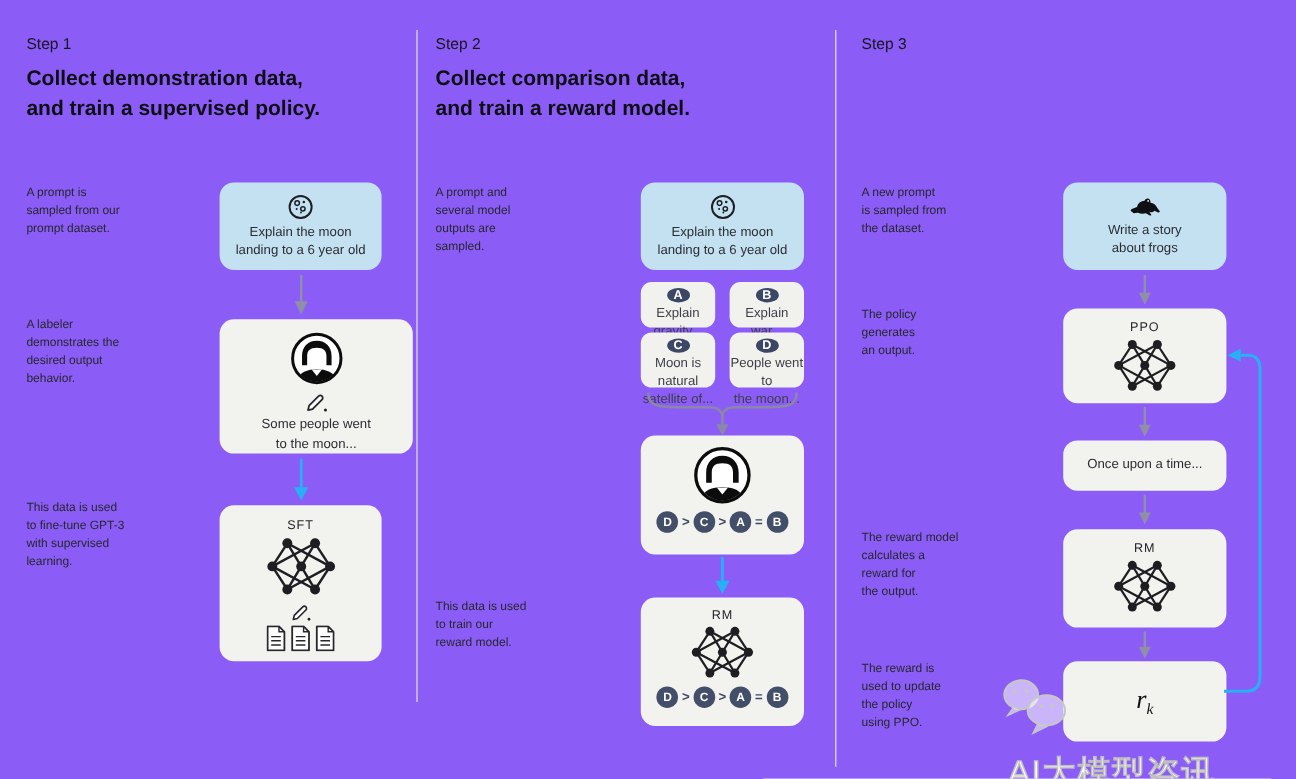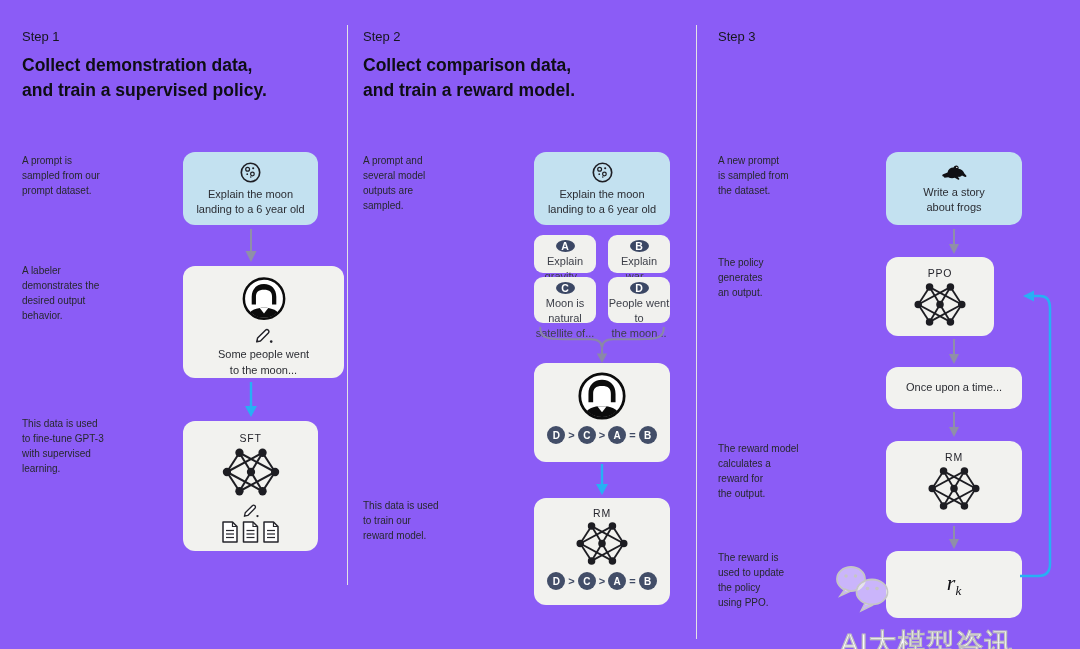--- a/index.html
+++ b/index.html
@@ -306,21 +306,21 @@
     </svg>
     <div class="box-caption" style="margin-top:4px;">Write a story
 about frogs</div>
   </div>
 
   <svg class="abs" style="left:947px; top:229px;" width="14" height="26">
     <line x1="7" y1="0" x2="7" y2="16" stroke="#8f8fa8" stroke-width="2"></line>
     <polygon points="2,15 12,15 7,25" fill="#8f8fa8"></polygon>
   </svg>
 
-  <div class="abs box gray" style="left:886px; top:257px; width:108px; height:79px; padding-top:10px;">
+  <div class="abs box gray" style="left:886px; top:257px; width:136px; height:79px; padding-top:10px;">
     <div class="model-label">PPO</div>
     <svg width="56" height="47" viewBox="0 0 64 54" style="margin-top:2px;">
       <g stroke="#1d1d22" stroke-width="2.1">
         <line x1="20" y1="7" x2="7" y2="27"></line>
           <line x1="20" y1="7" x2="32" y2="27"></line>
           <line x1="20" y1="7" x2="57" y2="27"></line>
         <line x1="44" y1="7" x2="7" y2="27"></line>
           <line x1="44" y1="7" x2="32" y2="27"></line>
           <line x1="44" y1="7" x2="57" y2="27"></line>
         <line x1="20" y1="47" x2="7" y2="27"></line>

